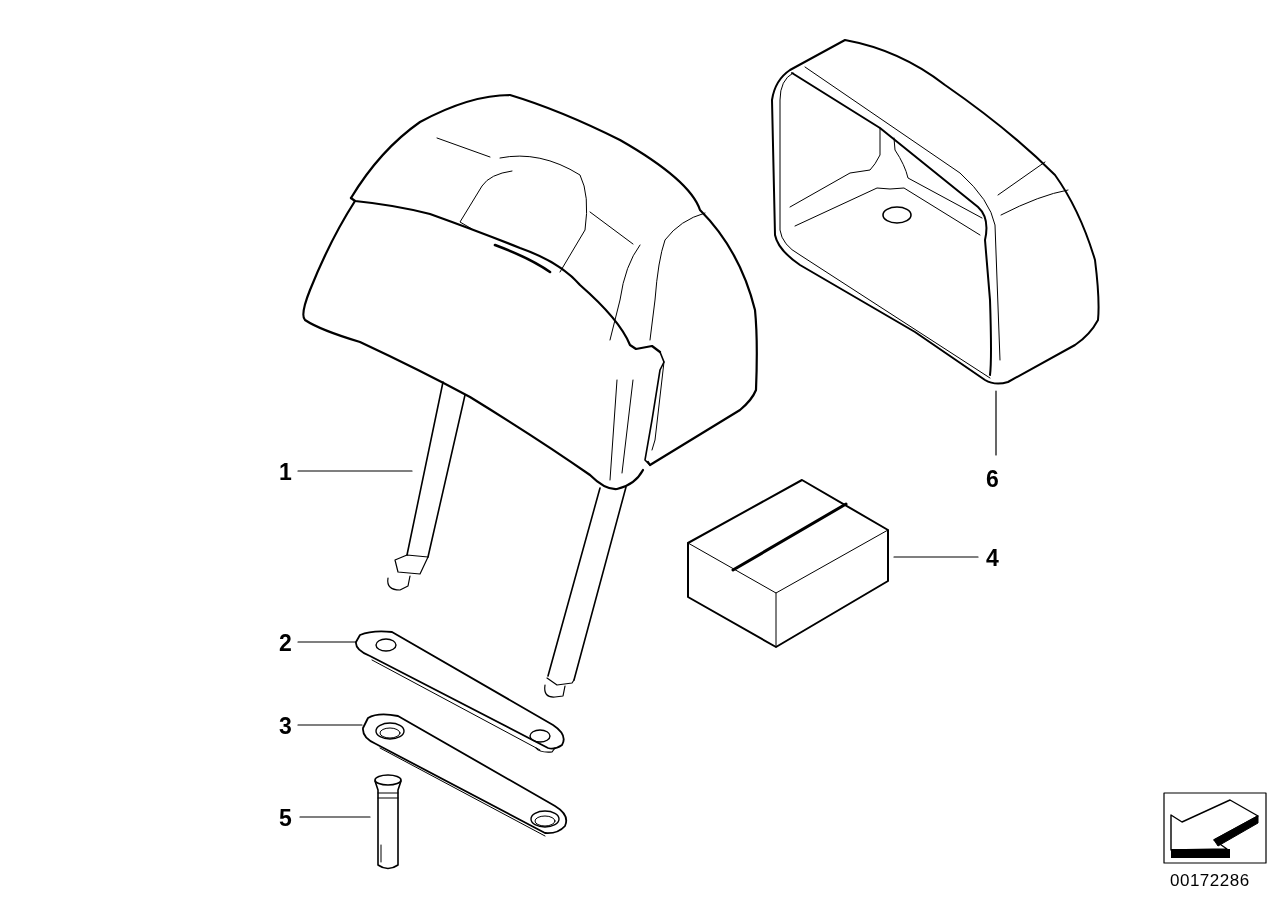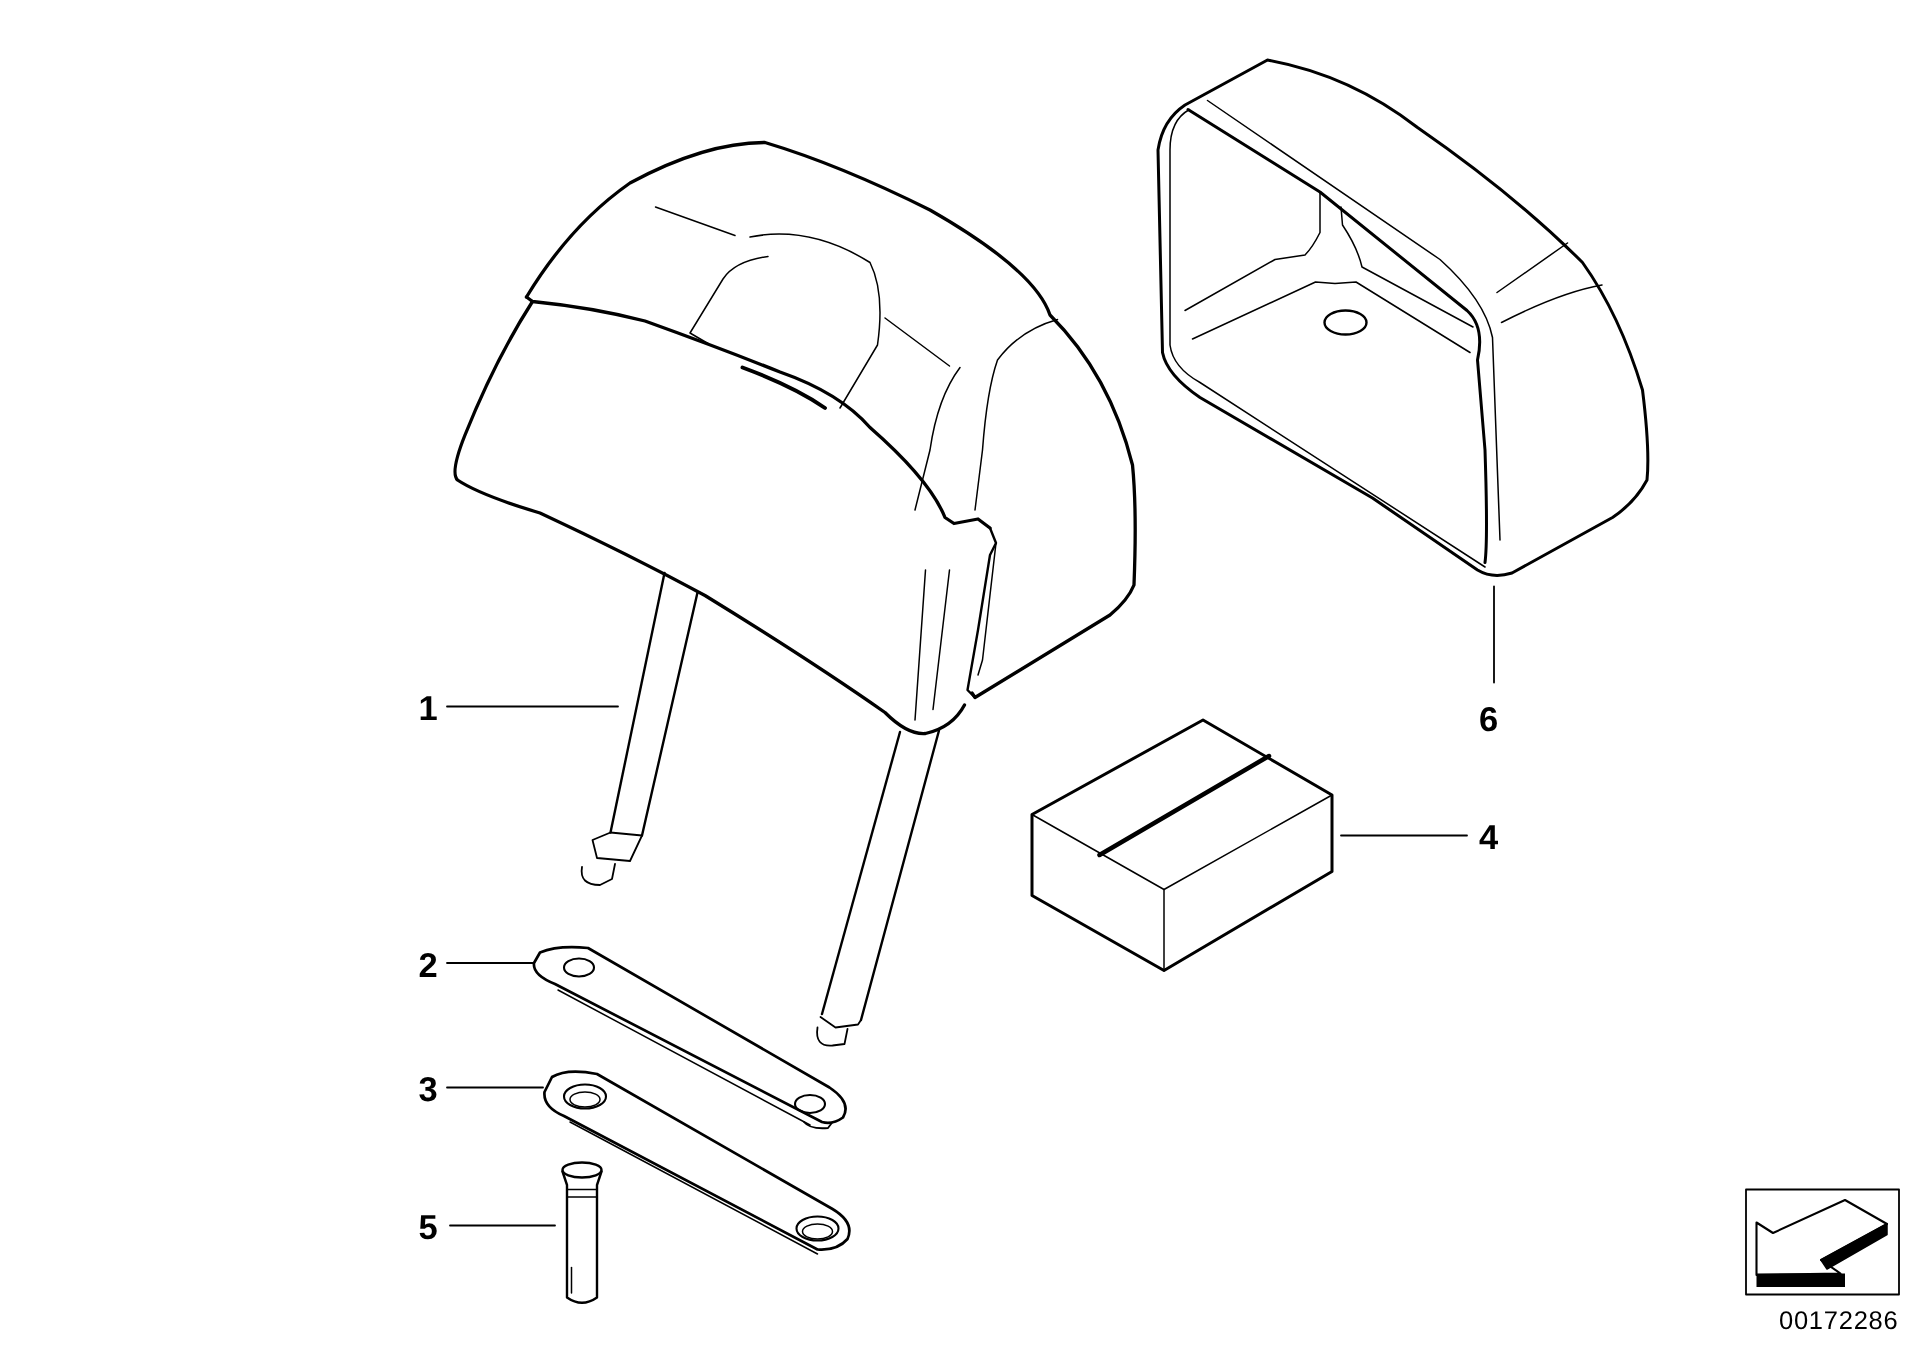--- a/index.html
+++ b/index.html
@@ -111,13 +111,13 @@
   </g>
 </svg>
 
 <span class="lbl" style="left:279px;top:461px;">1</span>
 <span class="lbl" style="left:279px;top:632px;">2</span>
 <span class="lbl" style="left:279px;top:715px;">3</span>
 <span class="lbl" style="left:279px;top:807px;">5</span>
 <span class="lbl" style="left:986px;top:547px;">4</span>
 <span class="lbl" style="left:986px;top:468px;">6</span>
 
-<span class="ref" style="left:1170px;top:872px;margin-left:16px;">00172286</span>
+<span class="ref" style="left:1170px;top:872px;">00172286</span>
 
 </body></html>

